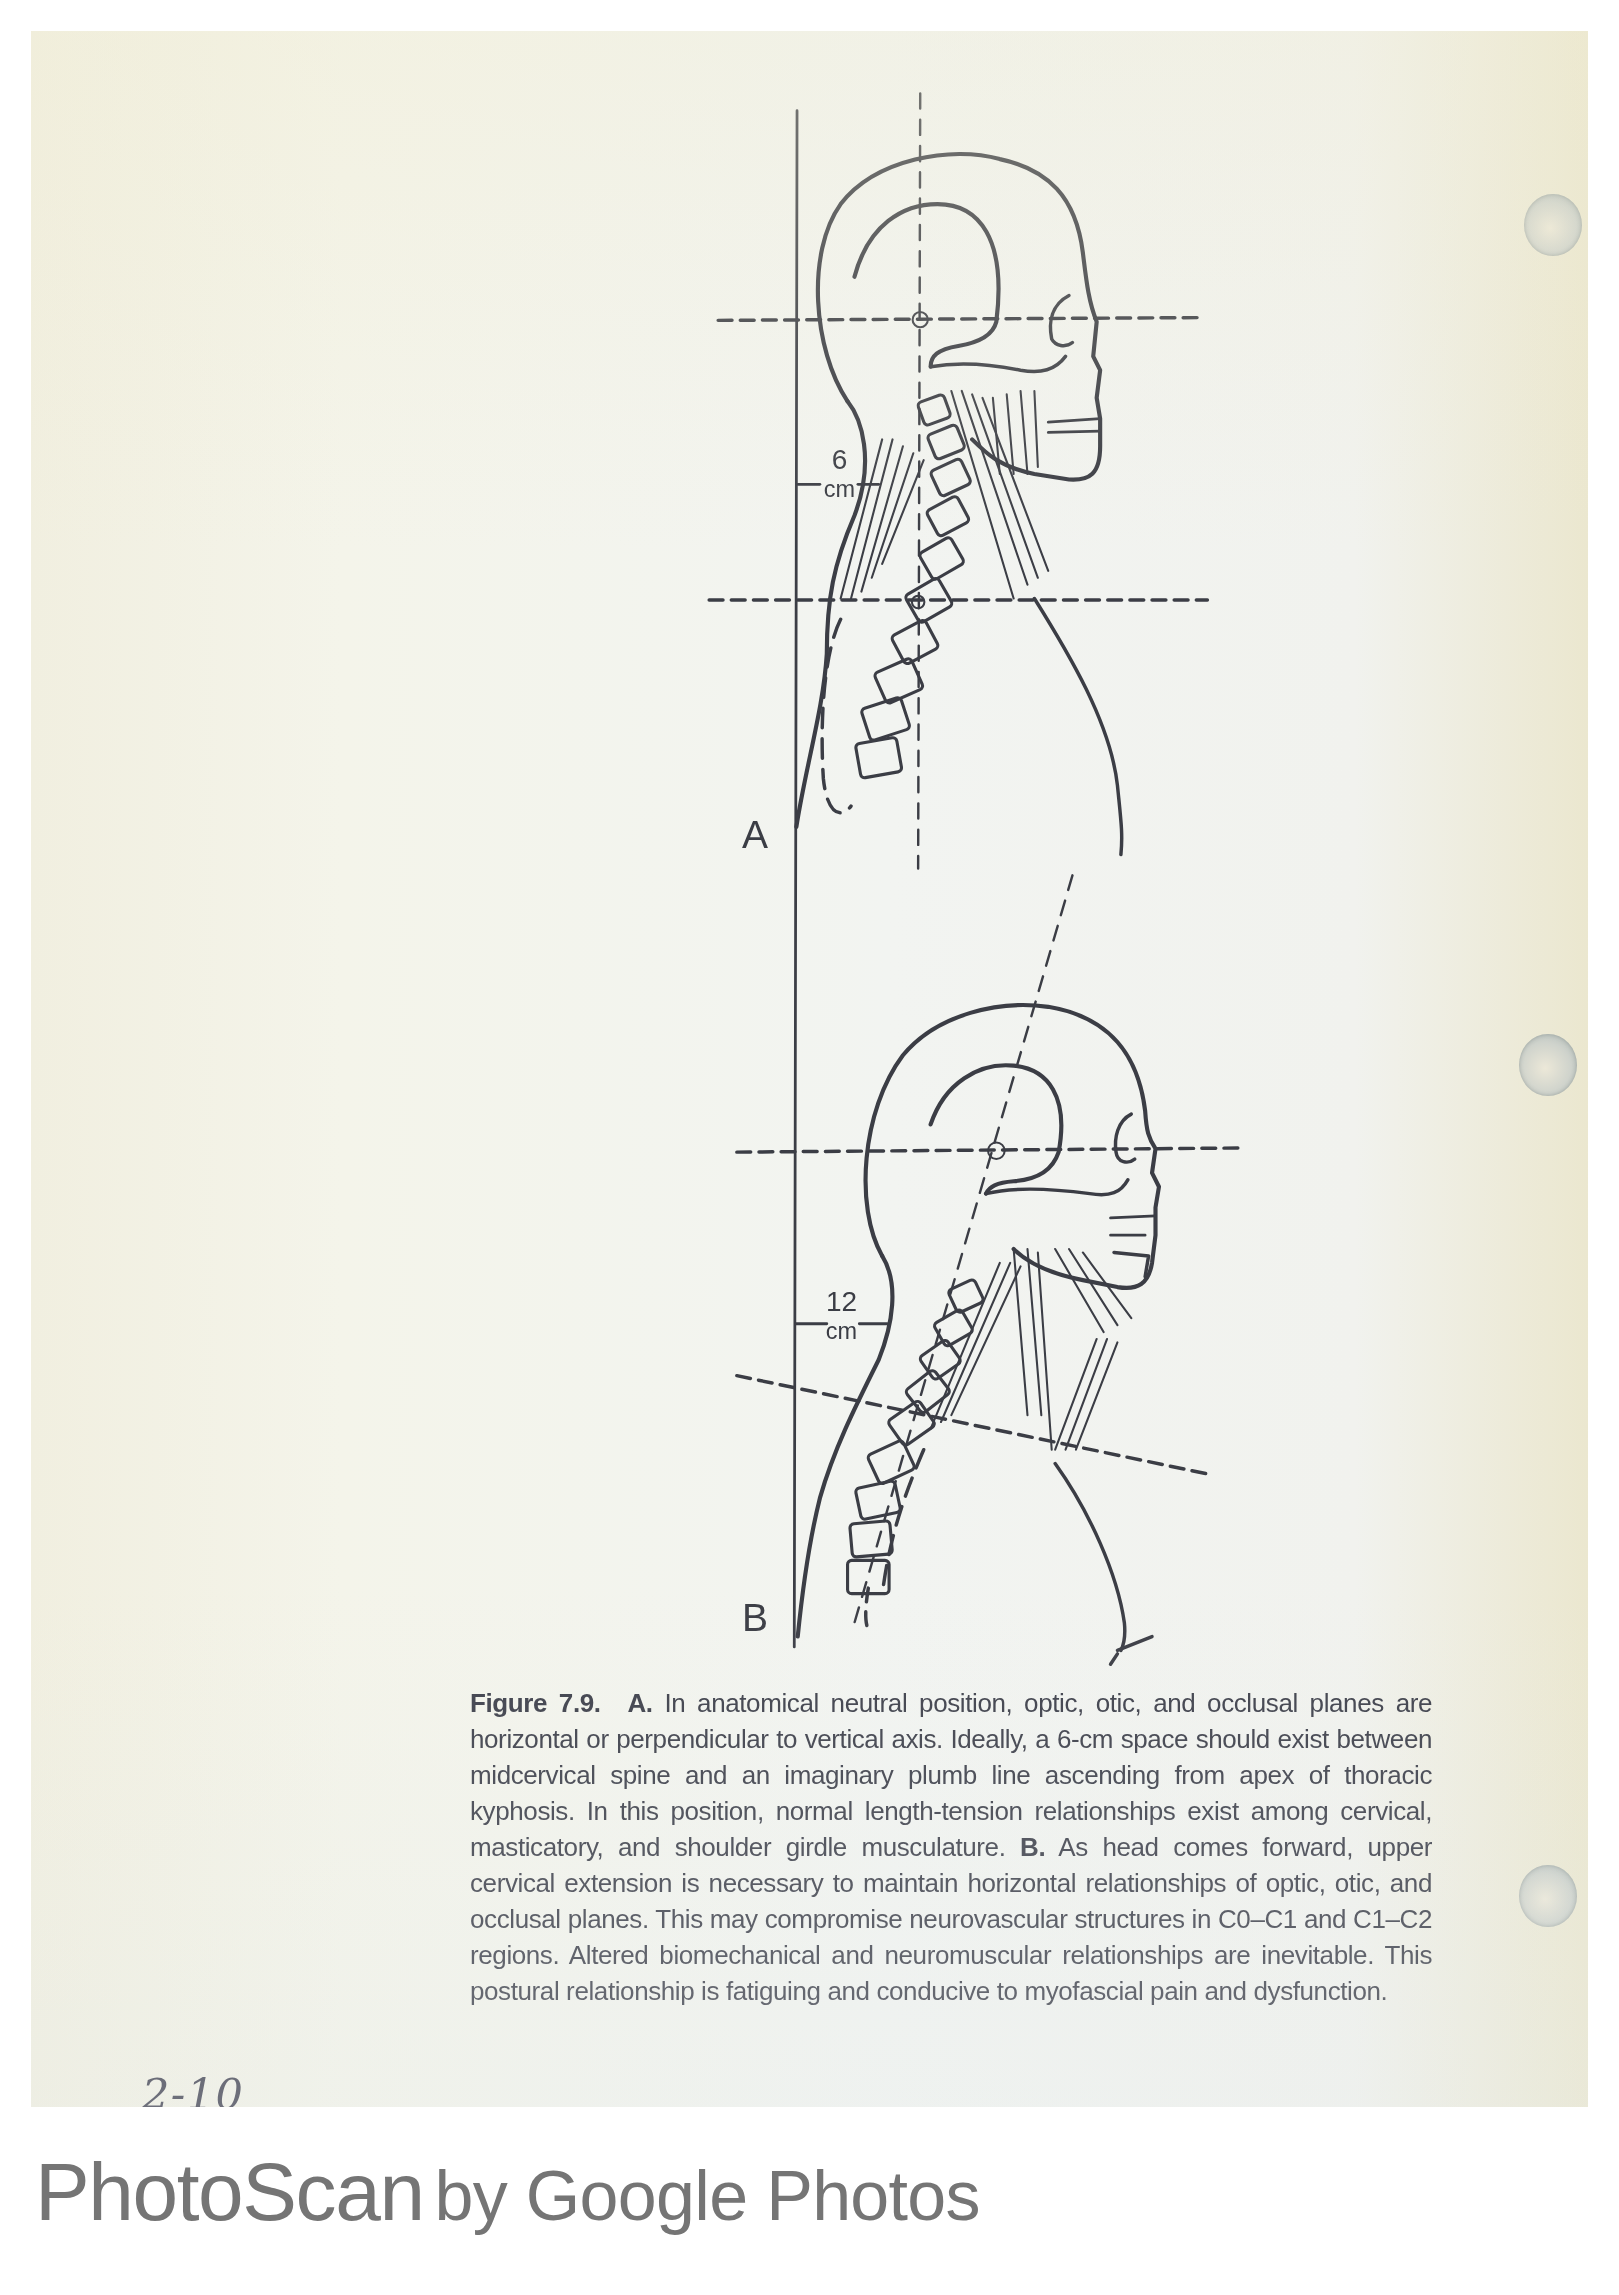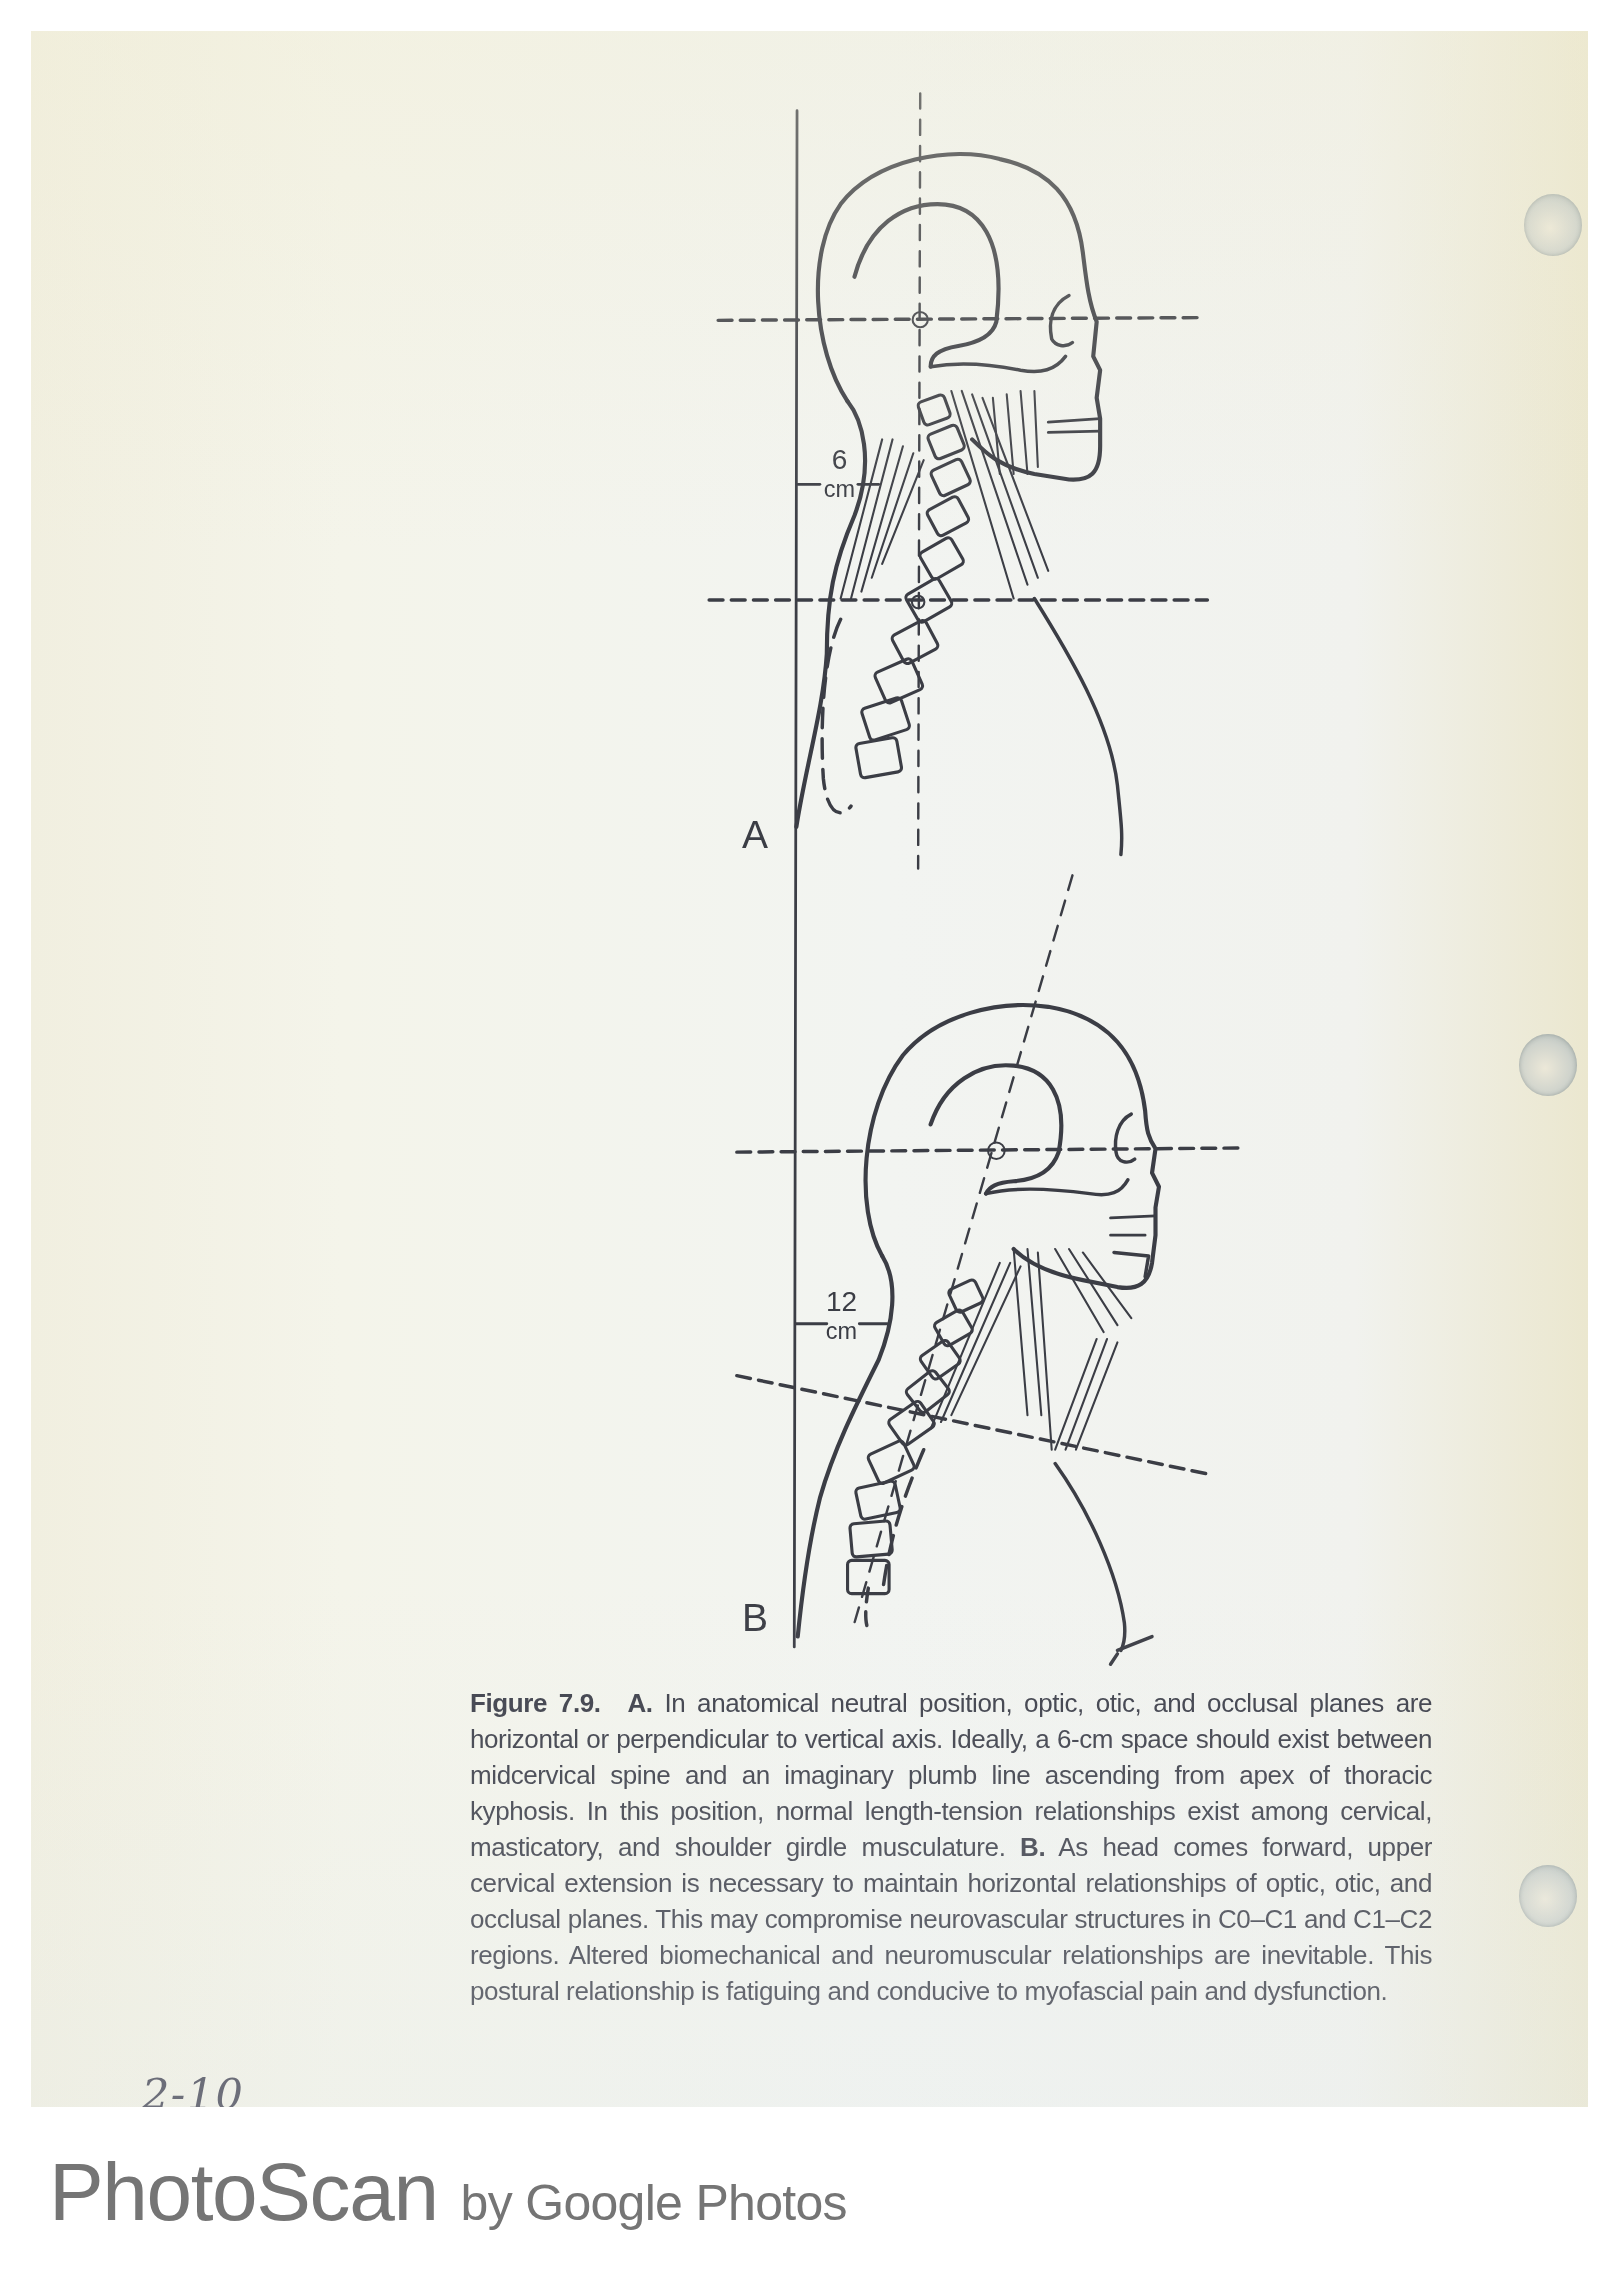--- a/index.html
+++ b/index.html
@@ -38,26 +38,26 @@
     line-height: 1;
   }
   .dim-label .num { font-size: 28px; display: block; }
   .dim-label .unit { font-size: 23.5px; display: block; margin-top: 4.2px; }
   .handwritten {
     position: absolute; left: 111px; top: 2038px;
     font-family: "DejaVu Serif", serif; font-style: italic; font-size: 43px; color: #3a3a4a;
     letter-spacing: 1.4px;
   }
   .watermark {
-    position: absolute; left: 49px; top: 2145px; height: 90px;
+    position: absolute; left: 35px; top: 2145px; height: 90px;
     display: flex; align-items: baseline; color: #757575;
     font-family: "Liberation Sans", sans-serif;
   }
   .watermark .brand { font-size: 82px; letter-spacing: -1.4px; }
-  .watermark .byline { font-size: 50px; margin-left: 23px; letter-spacing: -0.7px; }
+  .watermark .byline { font-size: 70px; margin-left: 11px; letter-spacing: -0.7px; }
 </style>
 </head>
 <body>
 
 <div class="page">
 
   <div class="hole" style="left:1493px; top:163px;"></div>
   <div class="hole" style="left:1488px; top:1003px;"></div>
   <div class="hole" style="left:1488px; top:1834px;"></div>
 

